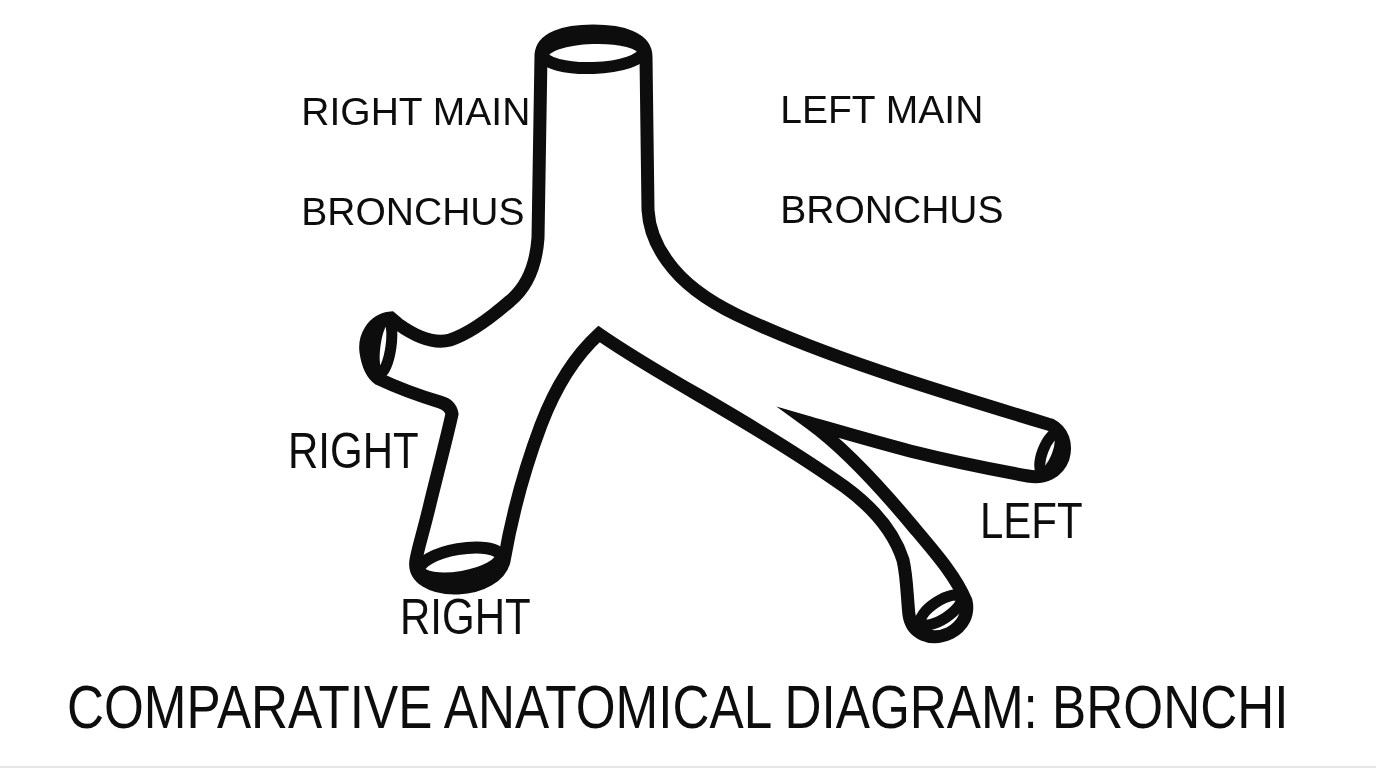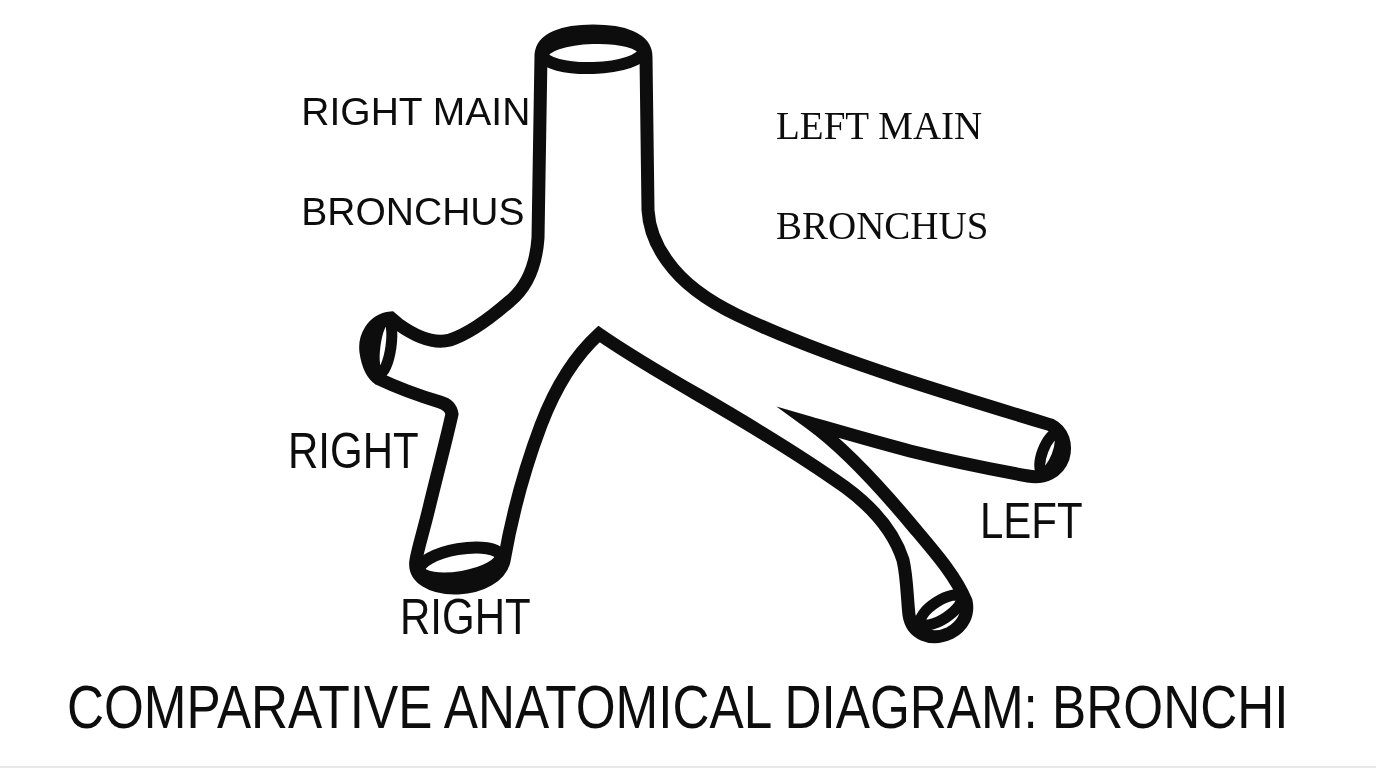--- a/index.html
+++ b/index.html
@@ -103,21 +103,21 @@
     <ellipse class="rim rim-large" cx="460" cy="563" rx="41" ry="14" transform="rotate(-10 460 563)"></ellipse>
     <ellipse class="rim rim-small" cx="1050" cy="453" rx="7.5" ry="21" transform="rotate(21 1050 453)"></ellipse>
     <ellipse class="rim rim-small" cx="941" cy="610" rx="24" ry="9" transform="rotate(-33 941 610)"></ellipse>
   </svg>
 
   <div class="lbl lbl-top" style="left:258px;top:37px;">
     <span>RIGHT MAIN</span><br>
     <span>BRONCHUS</span>
   </div>
 
-  <div class="lbl lbl-top" style="left:737px;top:51px;font-family:Liberation Serif, serif;">
+  <div class="lbl lbl-top" style="left:737px;top:35px;">
     <span>LEFT MAIN</span><br>
     <span>BRONCHUS</span>
   </div>
 
   <div class="lbl lbl-mid" style="left:288px;top:426px;">RIGHT</div>
 
   <div class="lbl lbl-mid" style="left:400px;top:592px;">RIGHT</div>
 
   <div class="lbl lbl-mid" style="left:980px;top:496px;">LEFT</div>
 

